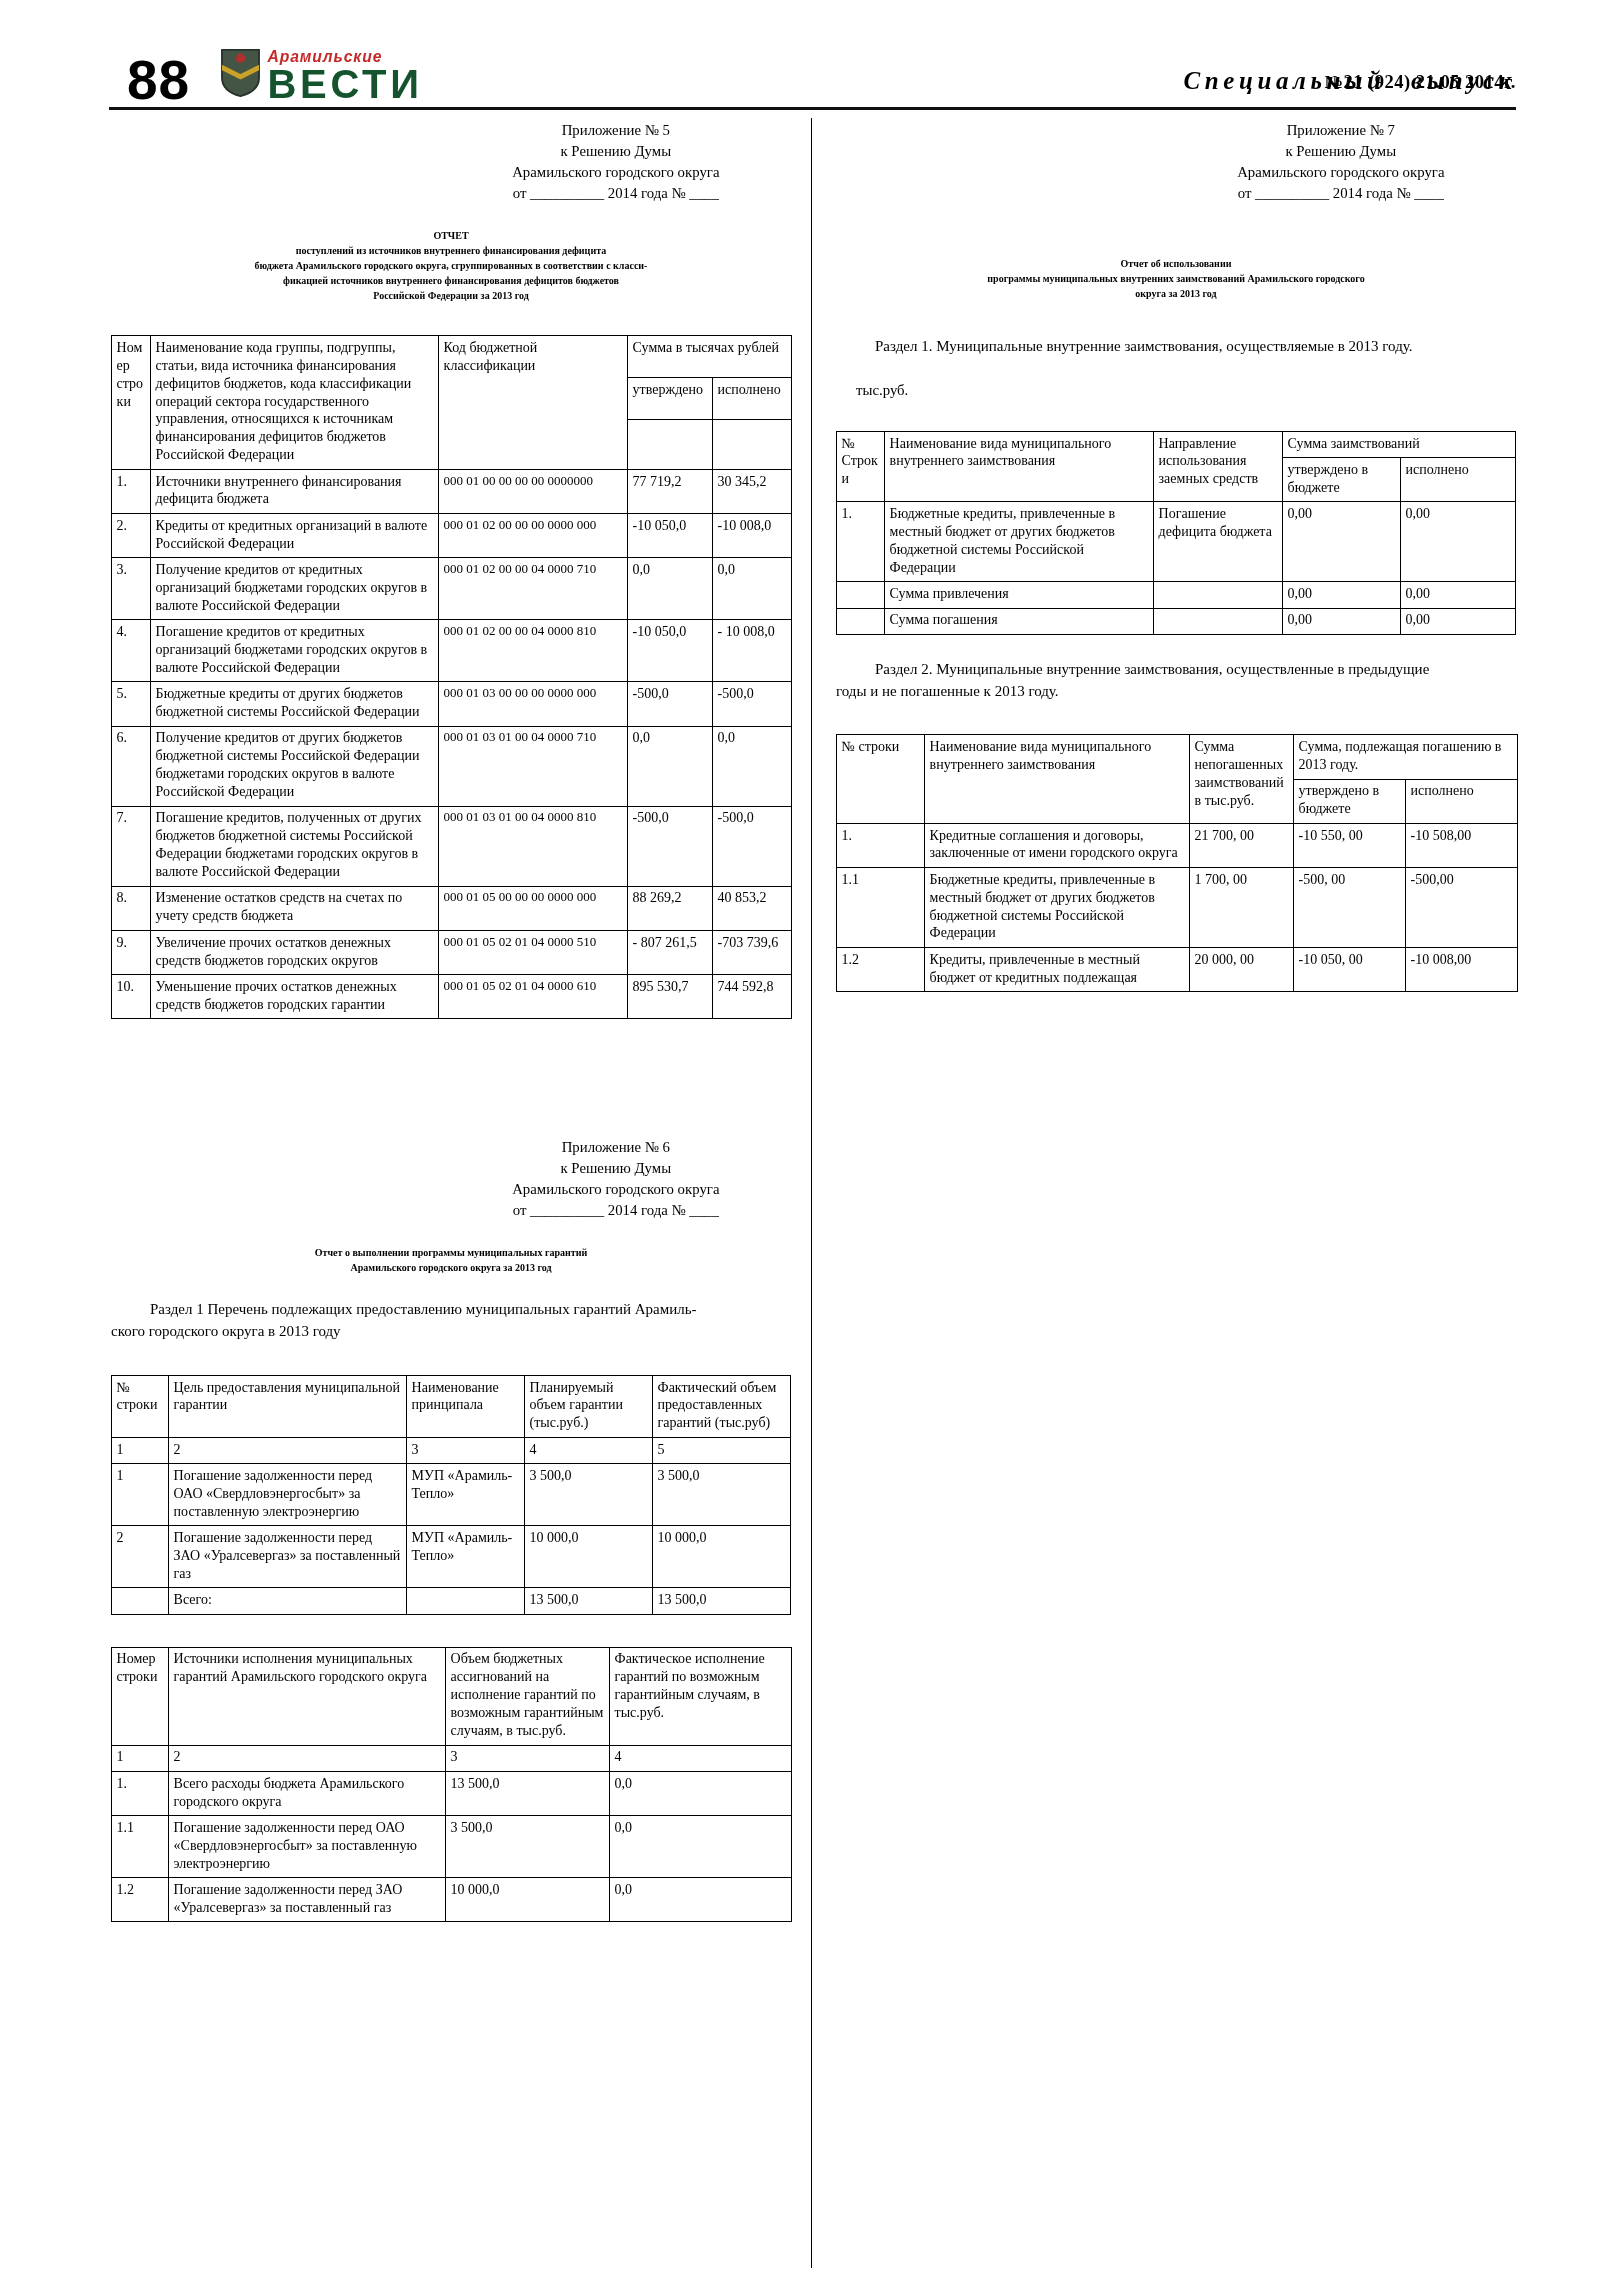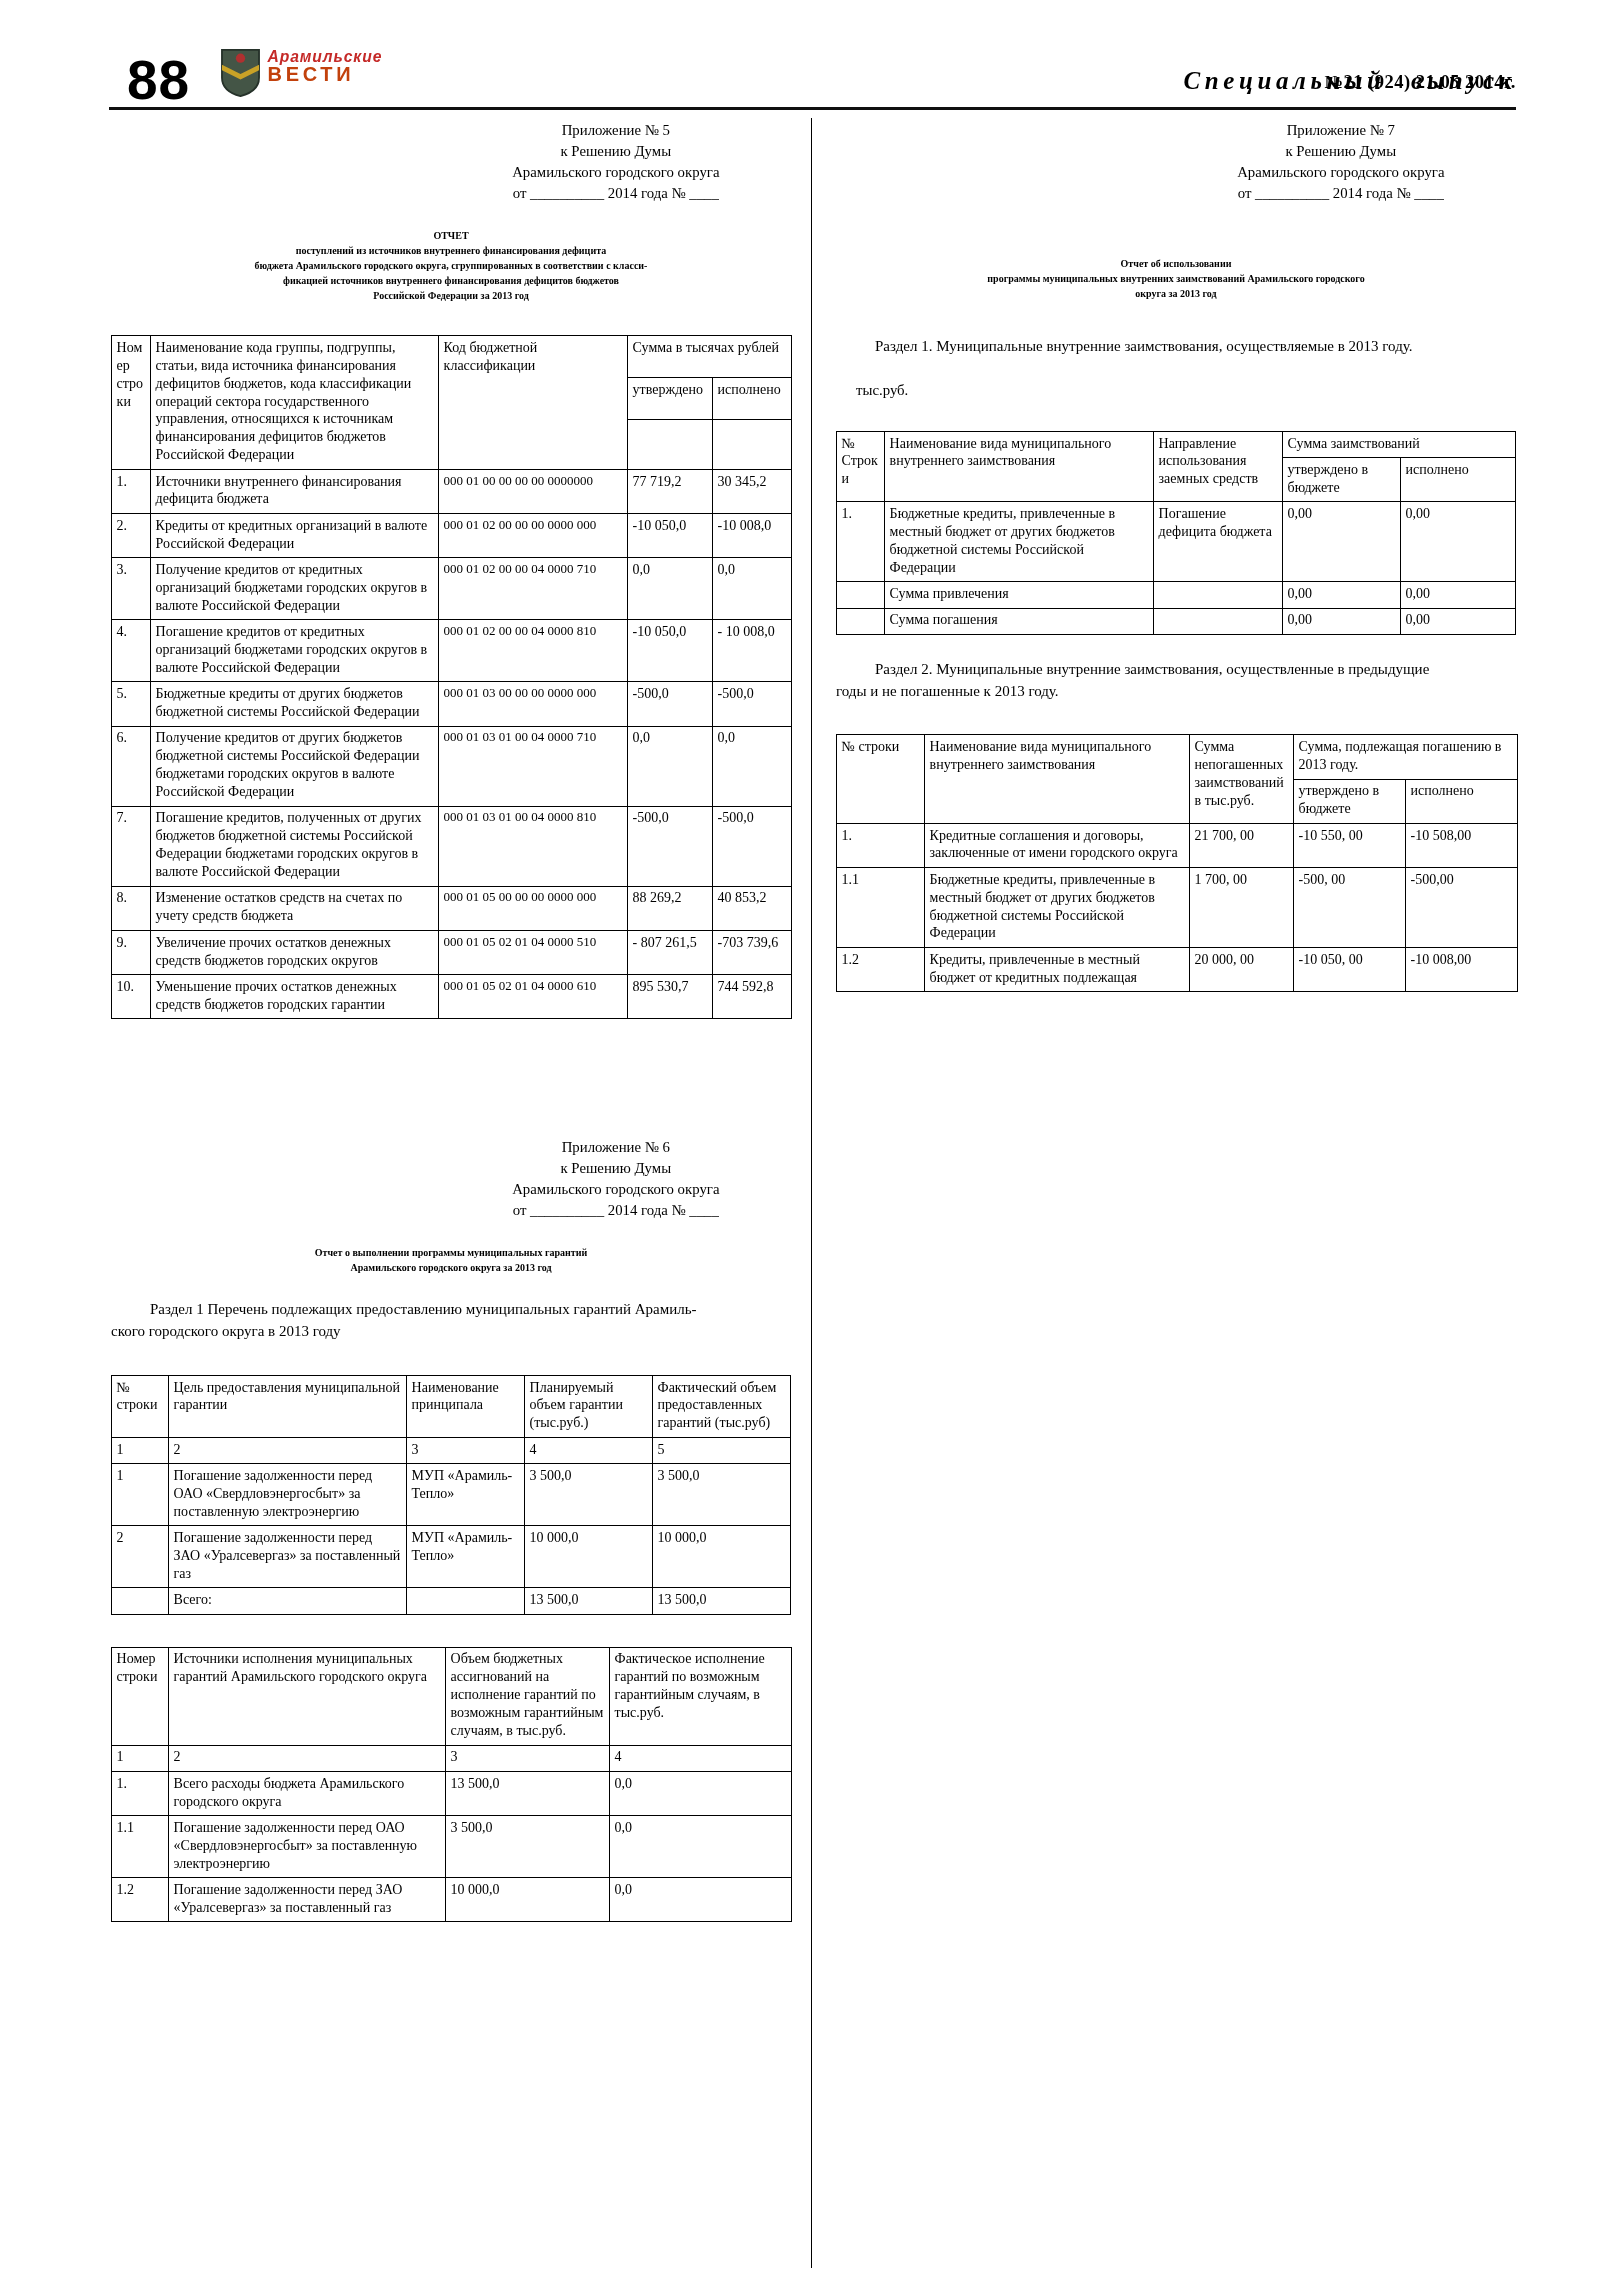--- a/index.html
+++ b/index.html
@@ -8,21 +8,21 @@
     font-family:"Liberation Serif","DejaVu Serif",serif;
     -webkit-font-smoothing:antialiased;
   }
   .pre{white-space:pre-line}
   
   .masthead{position:absolute;left:109px;top:52px;width:1407px;height:55px}
   .page-number{position:absolute;left:18px;top:-3.7px;font-family:"Liberation Sans",sans-serif;font-weight:bold;font-size:55px;letter-spacing:0.9px}
   .logo{position:absolute;left:111px;top:-3.7px;display:flex;align-items:flex-start;gap:6.5px}
   .logo-textcol{display:flex;flex-direction:column}
   .logo-small{color:#c52a28;font-family:"Liberation Sans",sans-serif;font-style:italic;font-weight:bold;font-size:15.7px;letter-spacing:0.9px}
-  .logo-large{color:#c2410c;font-family:"Liberation Sans",sans-serif;font-weight:bold;font-size:20px;letter-spacing:3.7px;margin-top:-2.8px;line-height:1}
+  .logo-large{color:#14532d;font-family:"Liberation Sans",sans-serif;font-weight:bold;font-size:40px;letter-spacing:3.7px;margin-top:-2.8px;line-height:1}
   .center-title{position:absolute;left:0;right:0;top:14.8px;text-align:right;font-size:25px;font-weight:bold;font-style:italic;letter-spacing:4.6px;word-spacing:14.8px}
   .issue-info{position:absolute;right:0;top:20px;font-size:18.5px;font-weight:bold;letter-spacing:0.5px}
   .issue-info .muted{color:#000000}
   .rule{position:absolute;left:109px;top:107px;width:1407px;height:2.8px;background:#101010}
   .vdivider{position:absolute;left:811px;top:118px;width:0.9px;height:2150px;background:#000}
   
   .col{position:absolute;top:120px;width:680px}
   .col-left{left:111px}
   .col-right{left:836px}
   .app-header{width:343px;margin-left:auto;margin-right:3.7px;text-align:center;font-size:14.8px;line-height:1.42}

